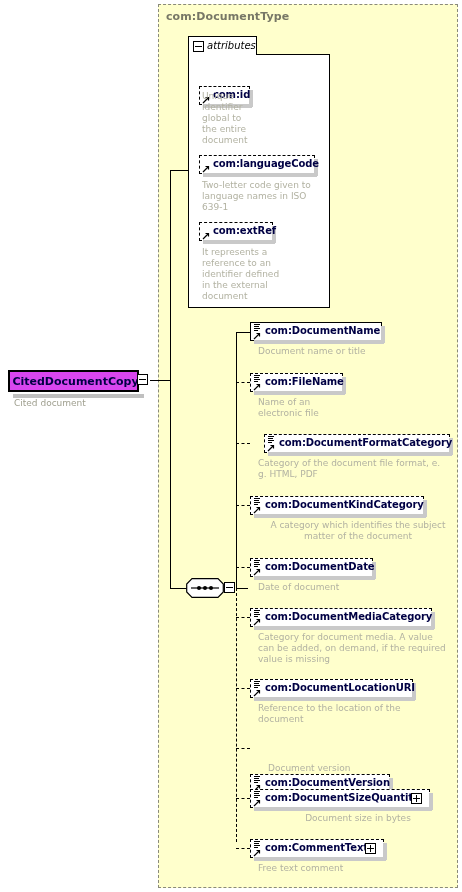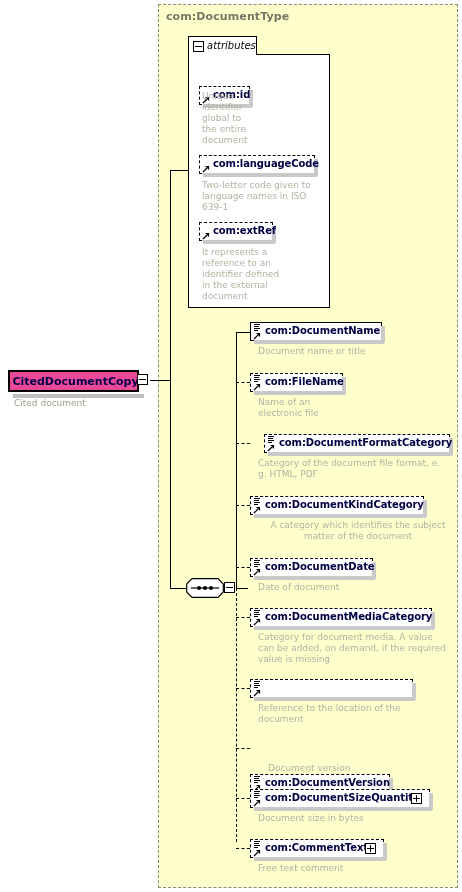--- a/index.html
+++ b/index.html
@@ -56,21 +56,21 @@
     border-top: 1px dashed #000;
   }
 
   
   #root-box {
     position: absolute;
     left: 8px;
     top: 370px;
     width: 131px;
     height: 22px;
-    background: #ec4899;
+    background: #d946ef;
     border: 2px solid #000000;
     box-sizing: border-box;
   }
   #root-box .shadow {
     position: absolute;
     left: 3px;
     top: 22px;
     width: 131px;
     height: 4px;
     background: #c0c0c0;
@@ -478,20 +478,21 @@
       <i></i>
       <i></i>
       <i></i>
       <i></i>
     </span>
   <span class="glyph-arrow">
     <svg width="8" height="8" viewBox="0 0 8 8">
         <path d="M1 7 L6.5 1.5 M3.5 1.5 L6.5 1.5 L6.5 4.5" stroke="#000" stroke-width="1.2" fill="none"></path>
       </svg>
   </span>
+  <div class="nlabel">com:DocumentLocationURI</div>
 </div>
 <div class="node-desc" style="left:258px; top:703px; width:200px;">Reference to the location of the
 document</div>
 
 <div class="node optional" style="left:250px; top:774px; width:140px;">
   <div class="nshadow"></div>
   <div class="nshadow-r"></div>
   <span class="glyph-lines">
       <i></i>
       <i></i>
@@ -517,21 +518,21 @@
       <i></i>
     </span>
   <span class="glyph-arrow">
     <svg width="8" height="8" viewBox="0 0 8 8">
         <path d="M1 7 L6.5 1.5 M3.5 1.5 L6.5 1.5 L6.5 4.5" stroke="#000" stroke-width="1.2" fill="none"></path>
       </svg>
   </span>
   <div class="nlabel">com:DocumentSizeQuantity</div>
   <div class="pm plus" style="left:160px; top:3px;"></div>
 </div>
-<div class="node-desc" style="left:258px; top:813px; width:200px;">Document size in bytes</div>
+<div class="node-desc" style="left:258px; top:813px; width:200px;text-align:center;">Document size in bytes</div>
 
 <div class="node optional" style="left:250px; top:839px; width:134px;">
   <div class="nshadow"></div>
   <div class="nshadow-r"></div>
   <span class="glyph-lines">
       <i></i>
       <i></i>
       <i></i>
       <i></i>
     </span>

